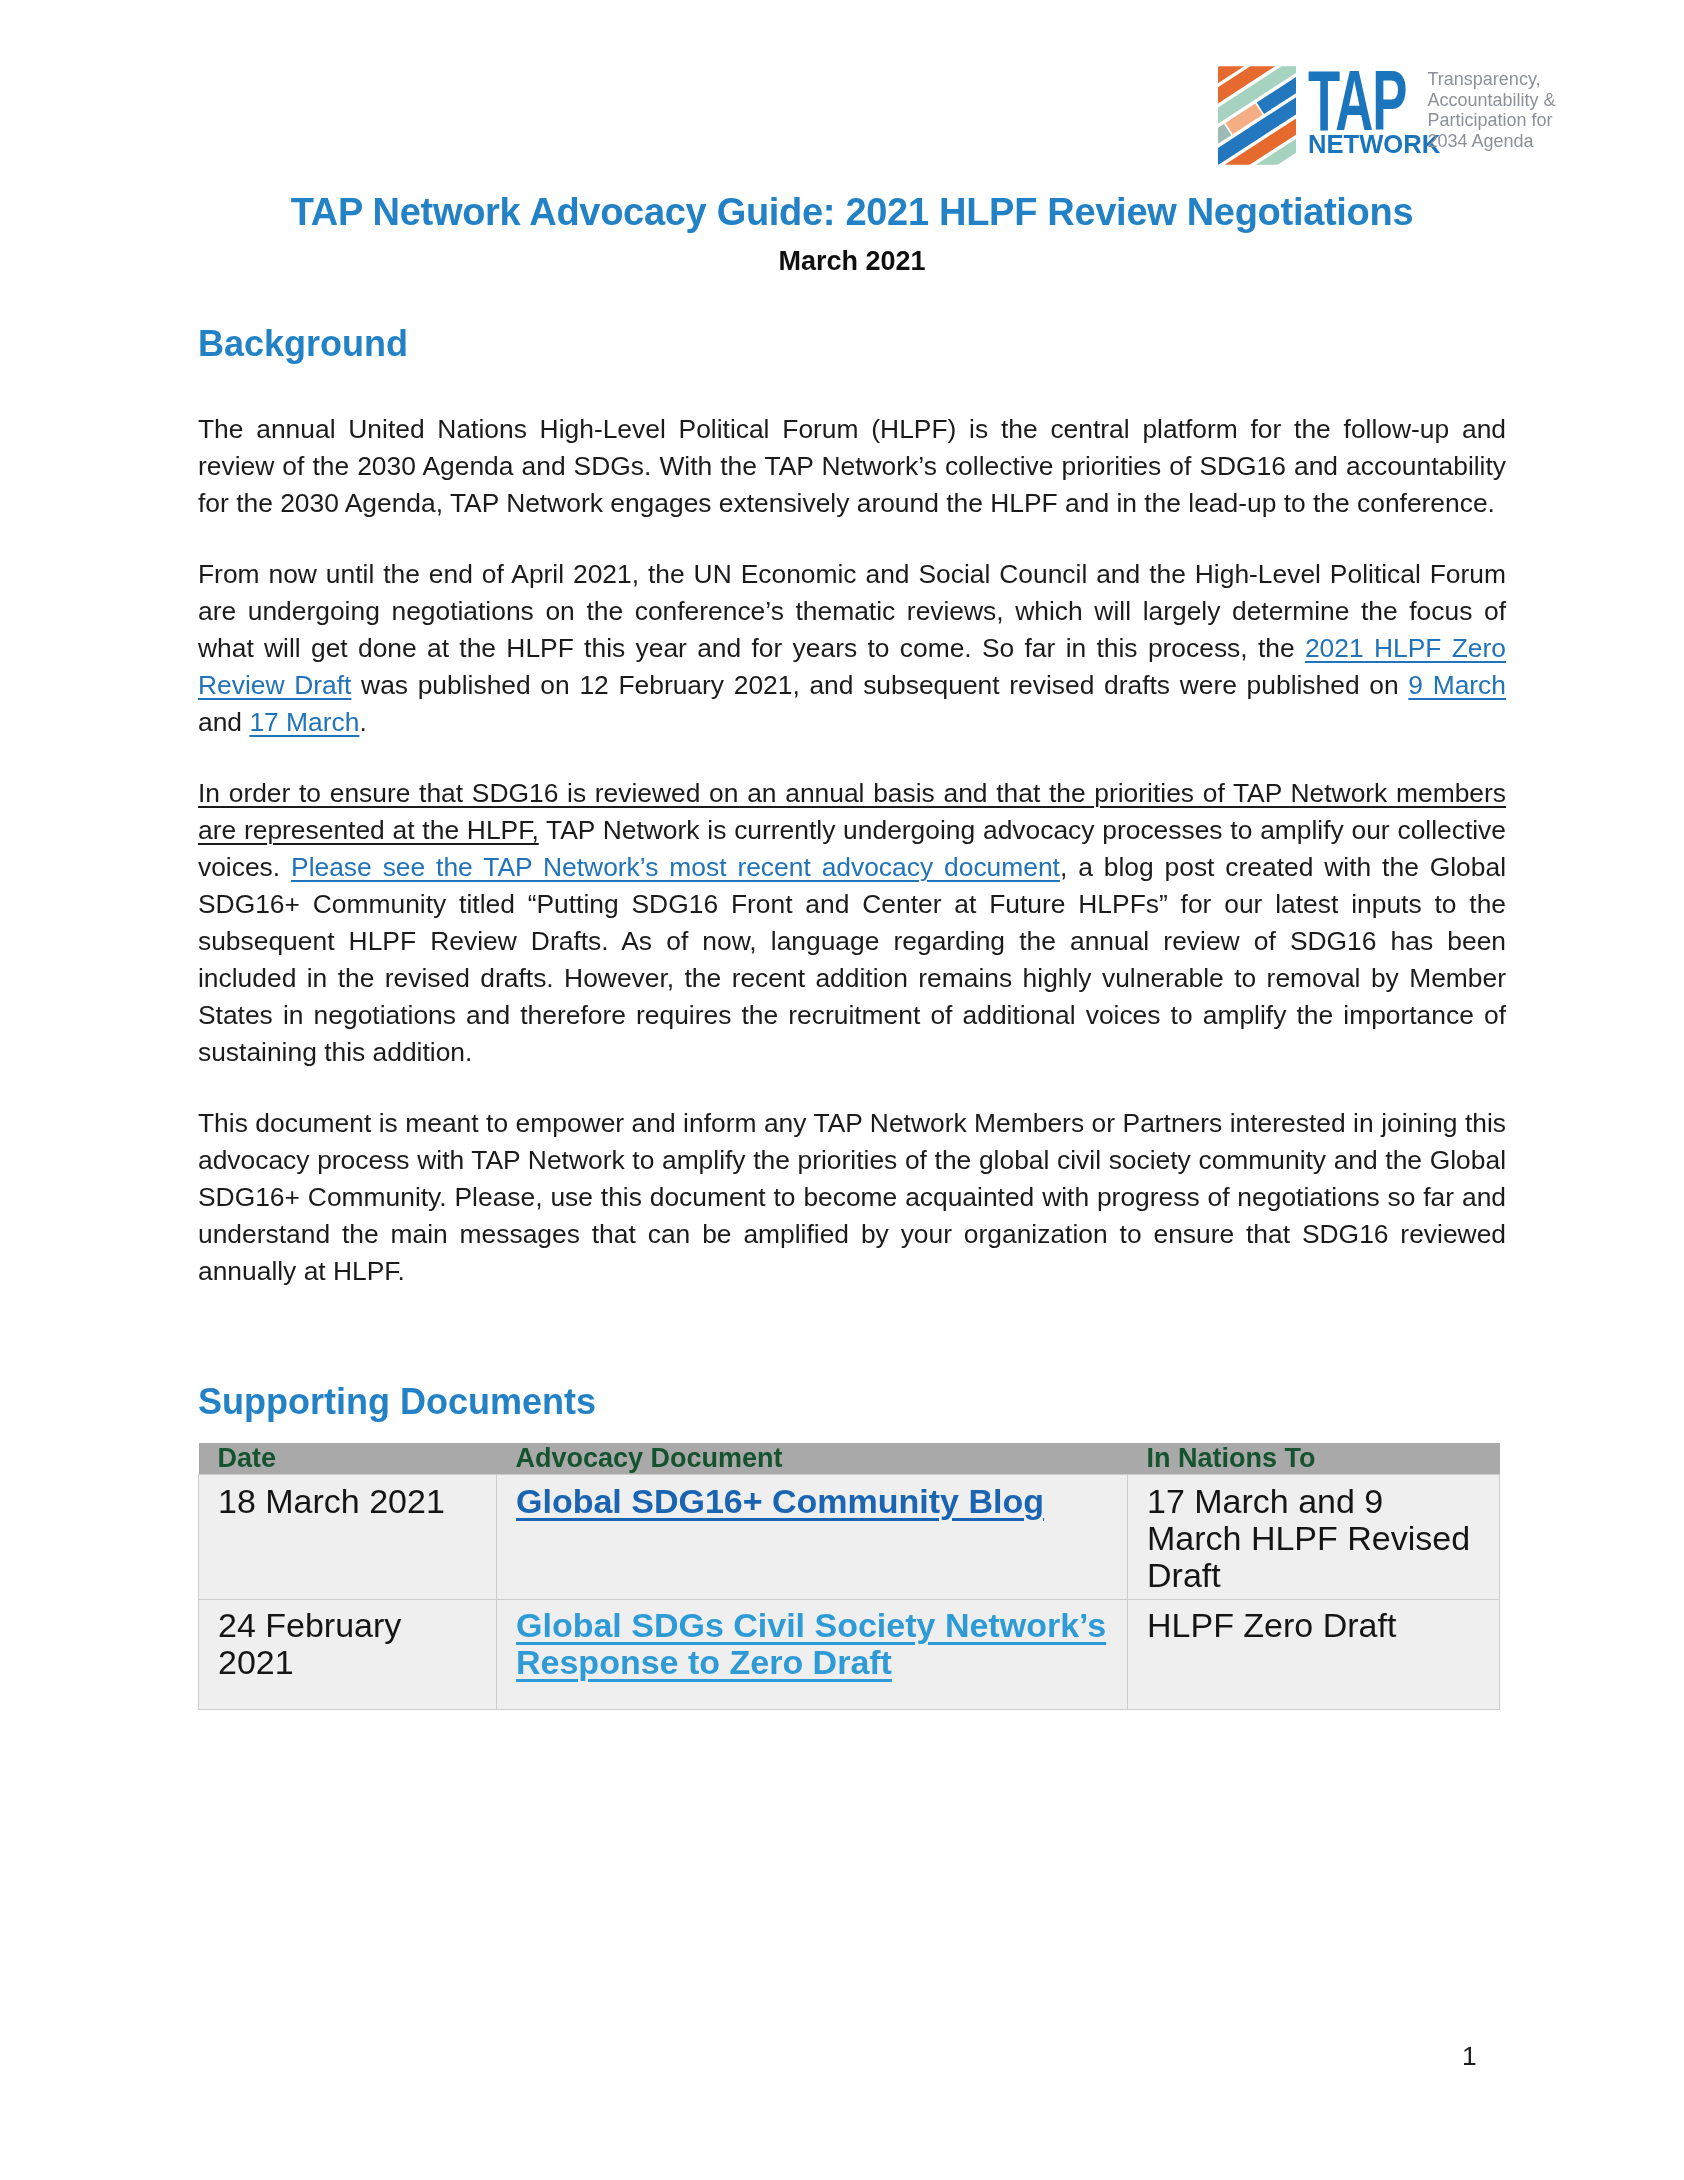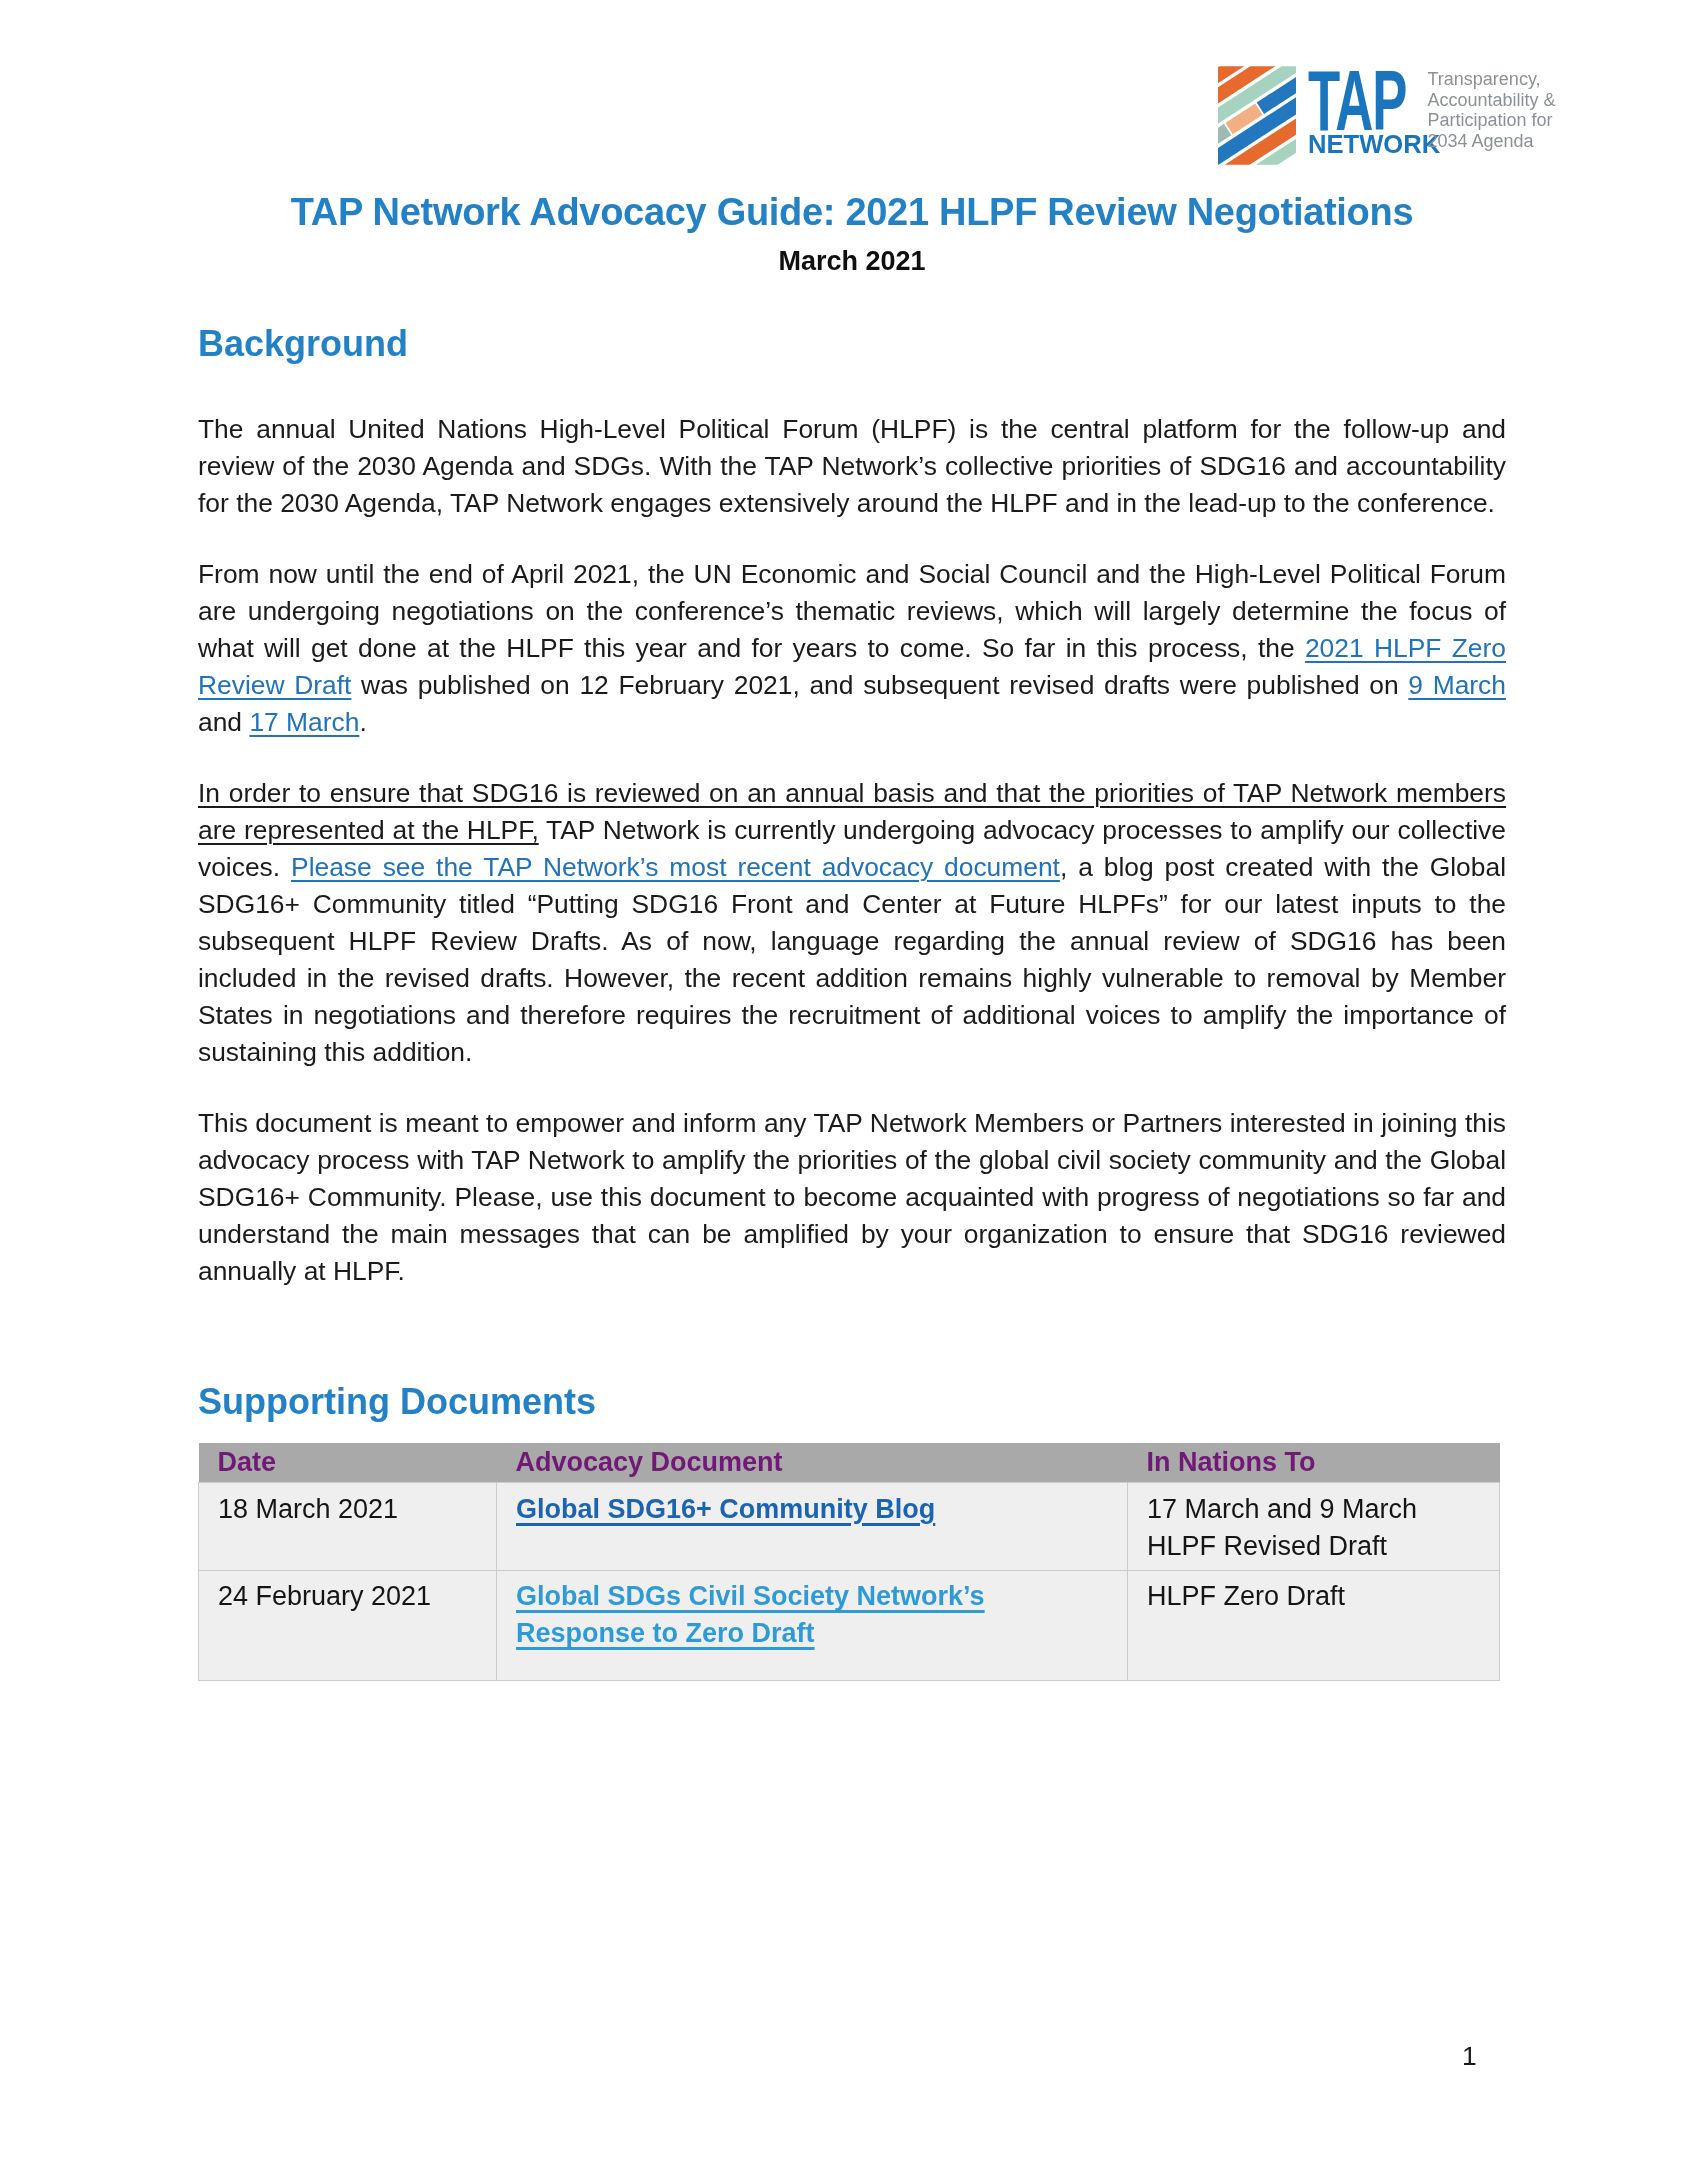--- a/index.html
+++ b/index.html
@@ -29,22 +29,22 @@
   .body-para{margin:0 0 34px 0;font-size:26.4px;line-height:37px;text-align:justify;color:#1b1b1b;}
   .body-para:last-child{margin-bottom:0;}
   .u-black{text-decoration:underline;text-decoration-thickness:1.7px;text-underline-offset:4.3px;}
   .doc-link{color:#2173ba;text-decoration:underline;text-decoration-thickness:1.7px;text-underline-offset:4.3px;cursor:pointer;}
 
   
   .supporting-table{position:absolute;left:198px;top:1443px;width:1302px;border-collapse:collapse;table-layout:fixed;}
   .supporting-table col.c1{width:298px;}
   .supporting-table col.c2{width:631px;}
   .supporting-table col.c3{width:372px;}
-  .supporting-table th{background:#a9a9a9;color:#701a75;font-weight:700;font-size:27px;text-align:left;padding:0 8.5px 0 19px;height:39px;border:none;vertical-align:middle;}
-  .supporting-table td{font-size:27px;line-height:37px;vertical-align:top;padding:7.7px 20.4px 5.1px 19px;border:0.9px solid #cccccc;color:#151515;}
+  .supporting-table th{background:#a9a9a9;color:#14532d;font-weight:700;font-size:27px;text-align:left;padding:0 8.5px 0 19px;height:31px;border:none;vertical-align:middle;}
+  .supporting-table td{font-size:34px;line-height:37px;vertical-align:top;padding:7.7px 20.4px 5.1px 19px;border:0.9px solid #cccccc;color:#151515;}
   .supporting-table tbody tr:nth-child(1){height:73px;}
   .supporting-table tbody tr:nth-child(2){height:110px;}
   .supporting-table tbody tr:nth-child(3){height:111px;}
   .supporting-table tbody tr.shaded{background:#efefef;}
   .table-link{font-weight:700;text-decoration:underline;text-decoration-thickness:2.6px;text-underline-offset:5.1px;cursor:pointer;}
   .link-dark{color:#1b64b1;}
   .link-light{color:#2e9bd6;}
 
   
   .page-number{position:absolute;left:1462px;top:2041px;font-size:26.4px;color:#1b1b1b;}

